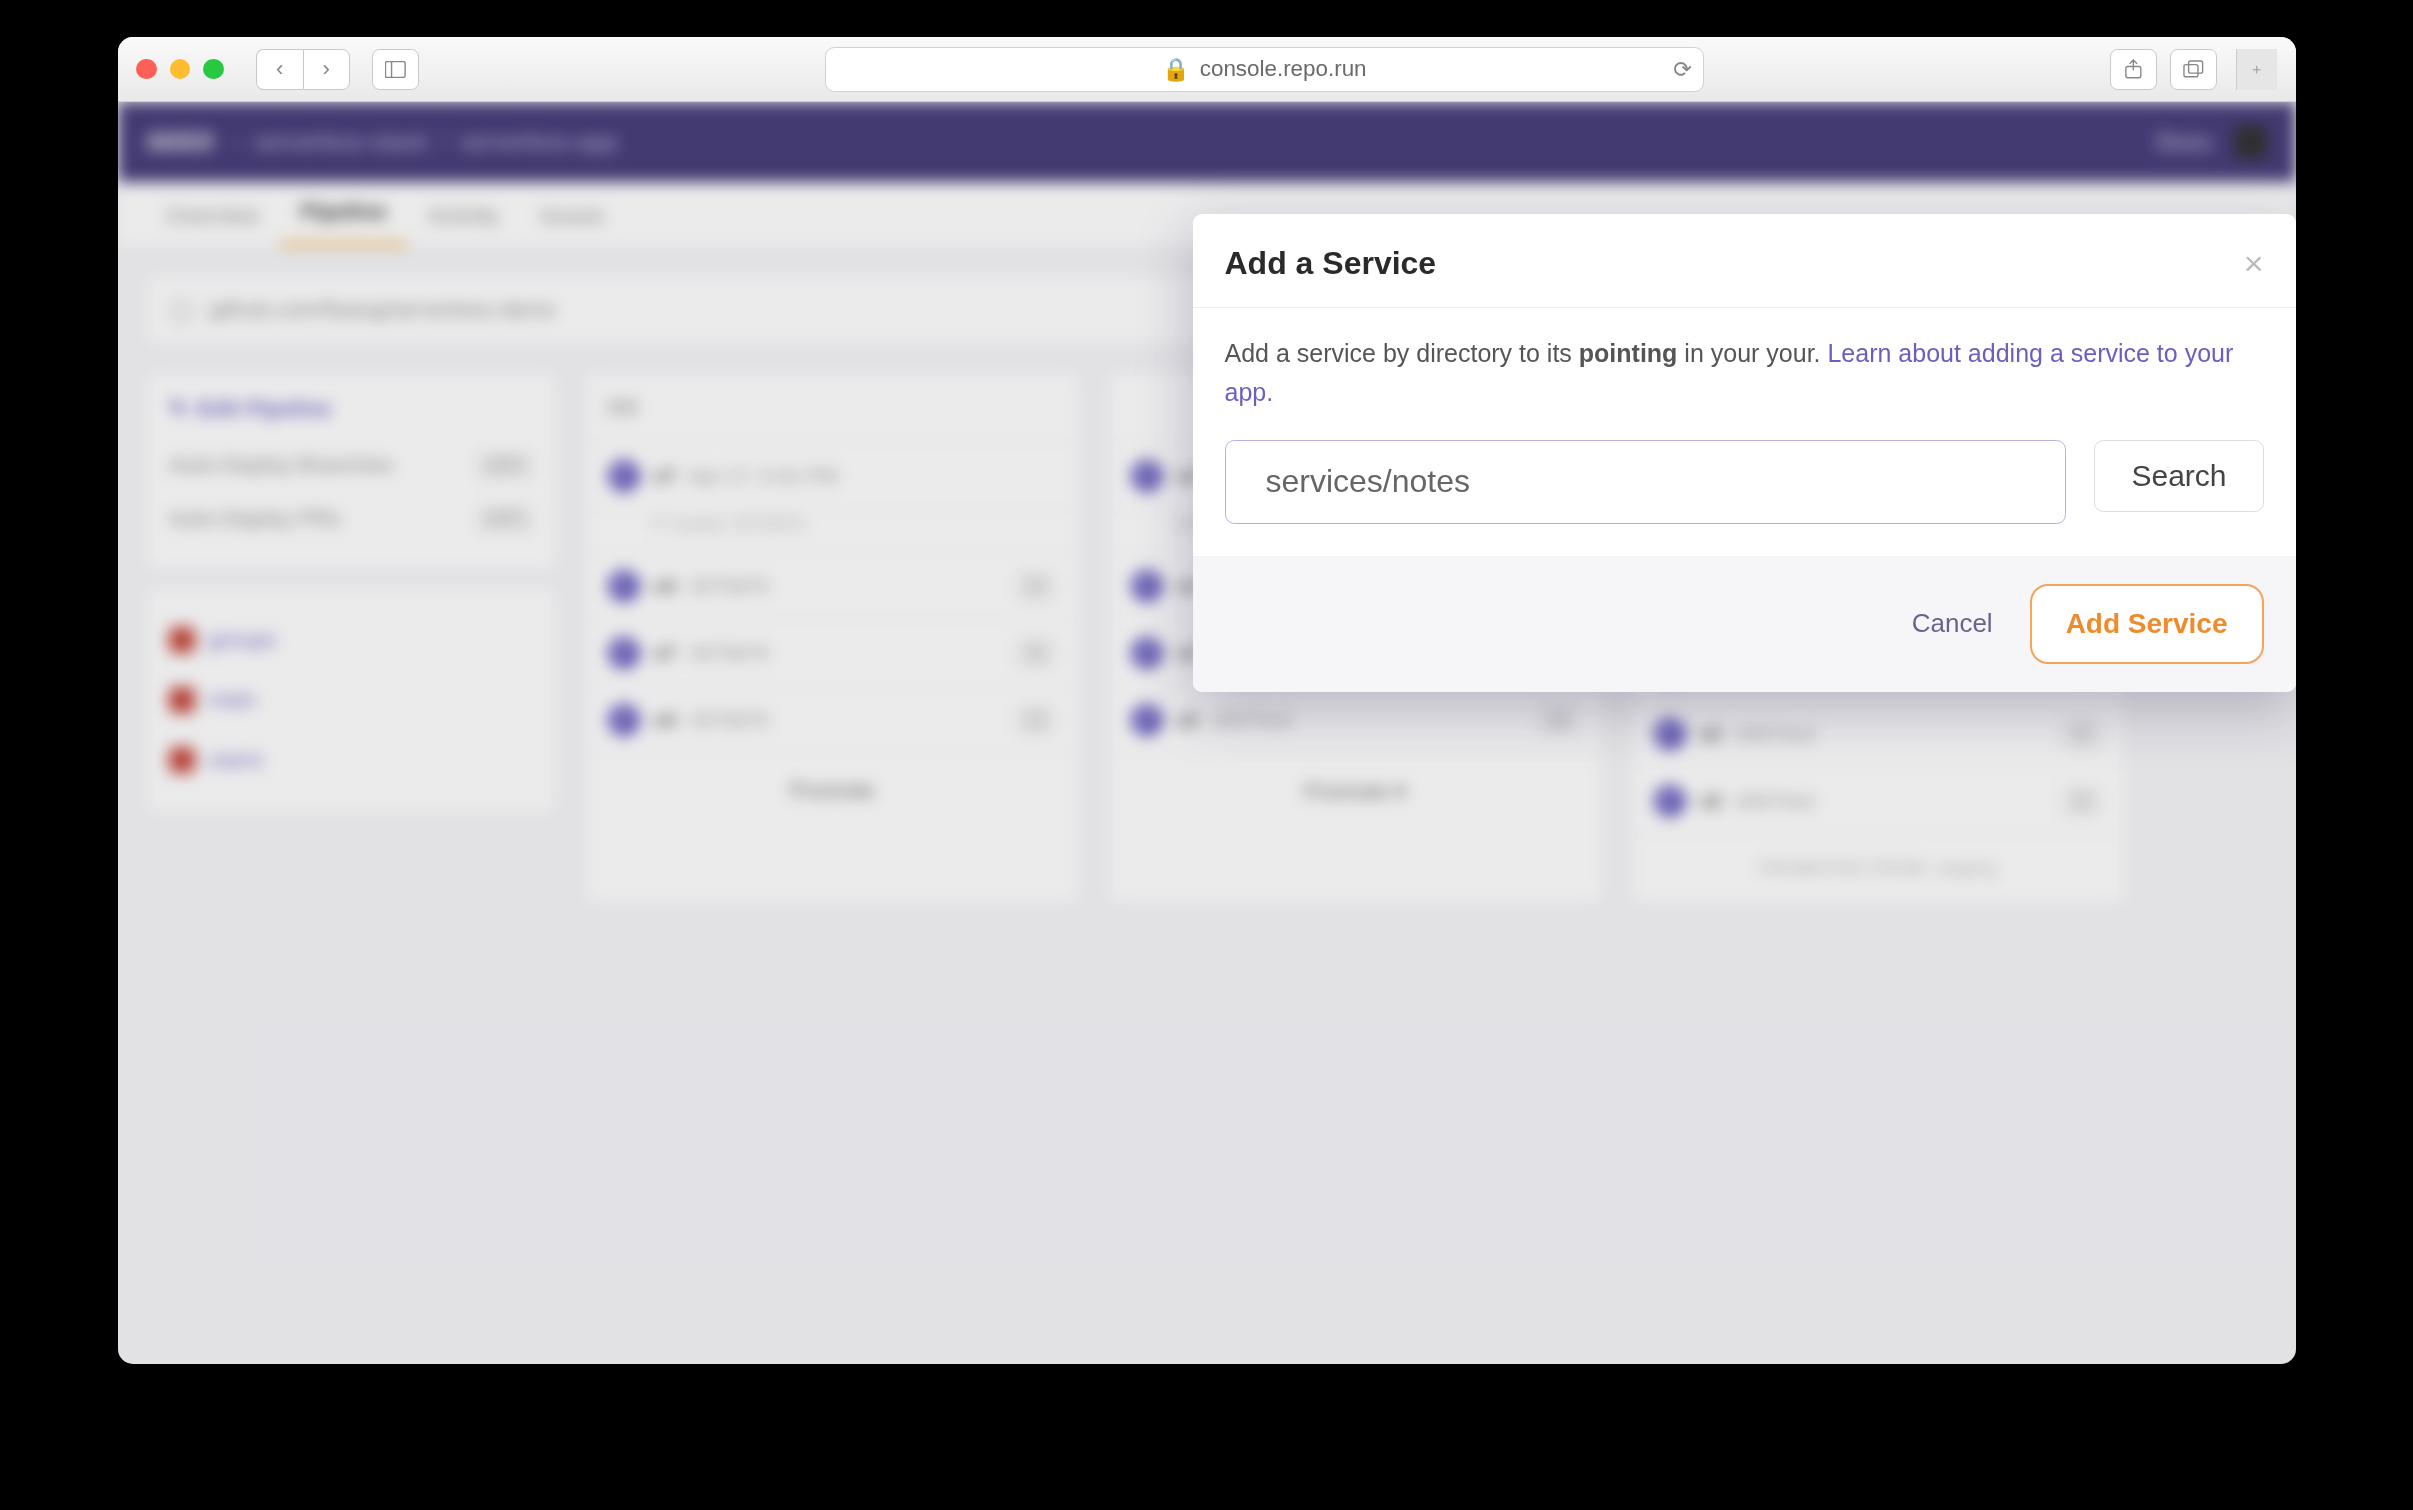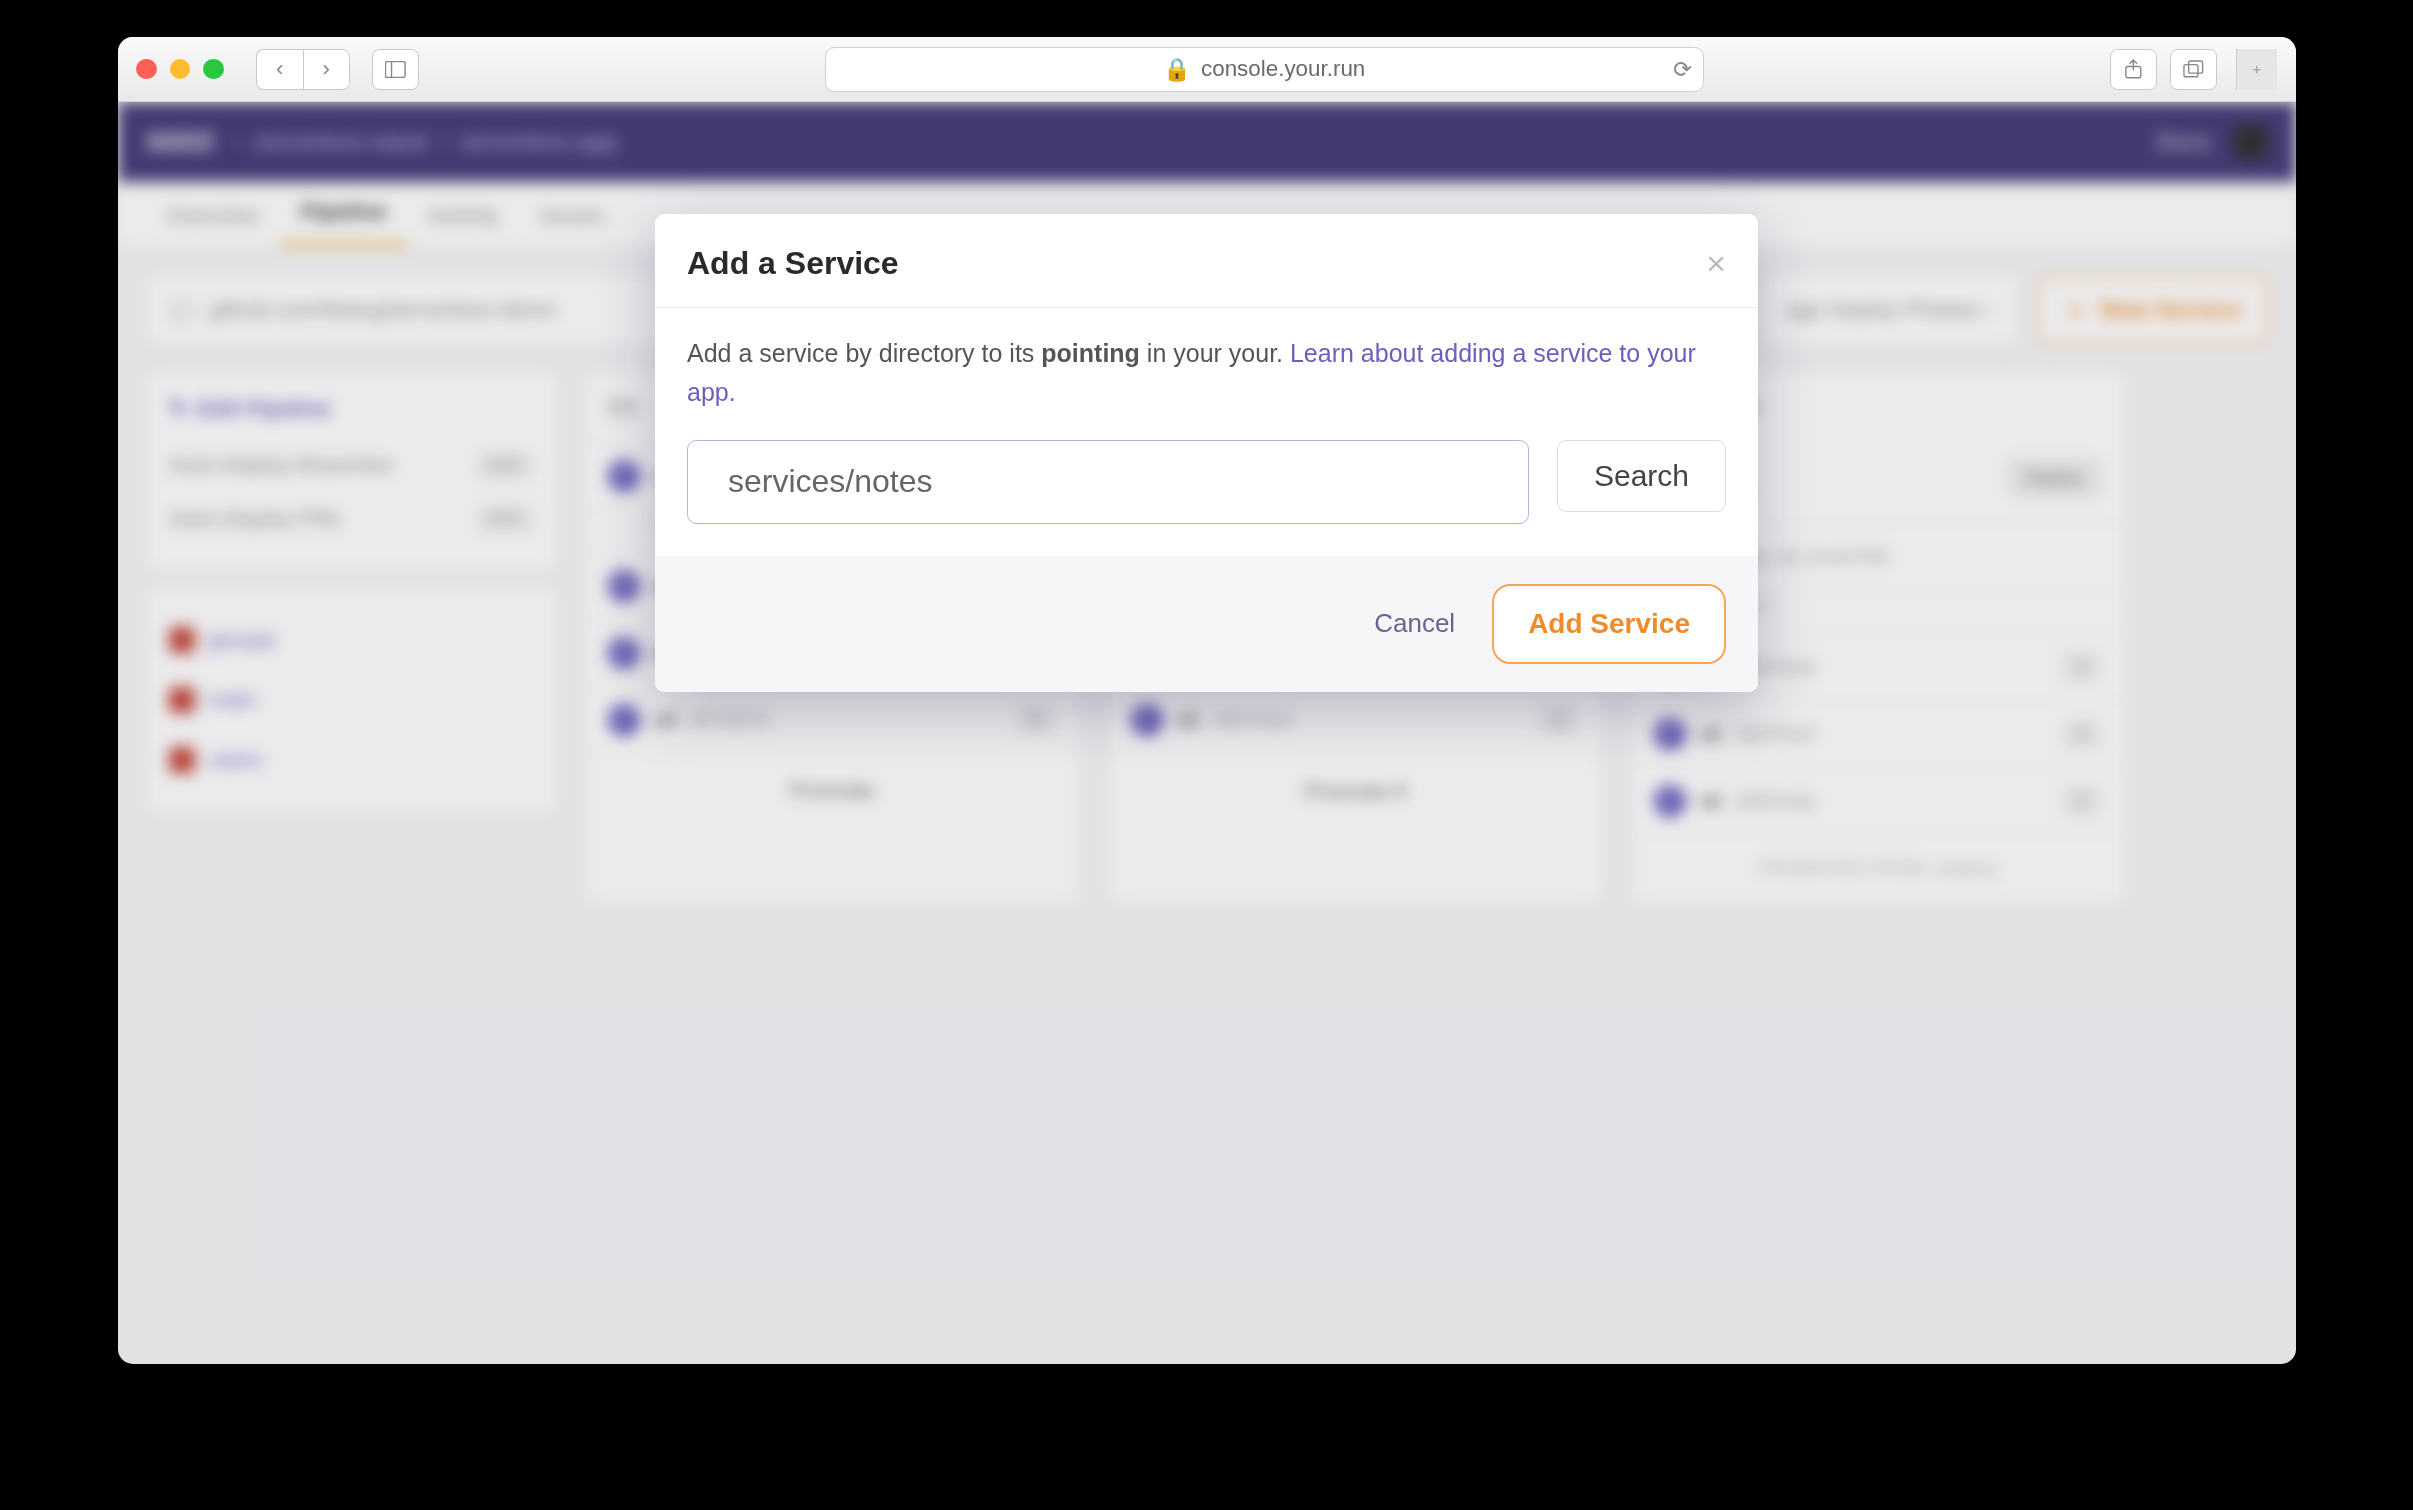--- a/index.html
+++ b/index.html
@@ -94,21 +94,21 @@
   .autodep{color:#aaa;font-size:18.7px;}
   .deploybtn{background:#eee;border-radius:7.5px;padding:9.3px 18.7px;color:#666;font-size:18.7px;}
   .buildrow{display:flex;align-items:center;gap:13px;padding:17px 22.4px;border-top:0.9px solid #eee;color:#999;font-size:20.6px;}
   .checkicon{width:32px;height:32px;border-radius:50%;background:#5a4fb8;position:relative;}
   .checkicon::after{content:"✓";color:#fff;position:absolute;left:6.5px;top:1.9px;font-size:20.6px;font-weight:bold;}
   .vbadge{font-weight:700;color:#555;}
   .menu3{margin-left:auto;background:#f2f2f2;border-radius:5.6px;padding:3.7px 11.2px;color:#aaa;}
   .promote{padding:24px;text-align:center;color:#666;font-size:22.4px;border-top:0.9px solid #eee;}
 
   
-  .modal-backdrop{position:absolute;inset:0;background:rgba(120,120,130,0.15);display:flex;justify-content:center;align-items:flex-start;padding-top:112px;}
+  .modal-backdrop{position:absolute;inset:0;background:rgba(120,120,130,0.15);display:flex;justify-content:flex-end;align-items:flex-start;padding-top:112px;}
   .modal{
     width:1103px;background:#fff;border-radius:9.3px;box-shadow:0 18.7px 56px rgba(40,30,80,0.25);overflow:hidden;
   }
   .modal-head{padding:30px 32px 24px;border-bottom:0.9px solid #eee;display:flex;align-items:center;justify-content:space-between;}
   .modal-title{font-size:32px;font-weight:700;color:#2a2a2a;}
   .modal-close{font-size:34px;color:#bbb;cursor:pointer;font-weight:300;}
   .modal-body{padding:26px 32px 32px;}
   .modal-desc{font-size:25px;color:#555;line-height:1.55;margin-bottom:28px;}
   .modal-desc b{font-weight:700;}
   .modal-desc a{color:#6a5fbf;text-decoration:none;}
@@ -145,21 +145,21 @@
     </div>
     <div class="navbtn sidebarbtn">
       <svg width="20.6" height="17" viewBox="0 0 22 18">
           <rect x="0.5" y="0.5" width="21" height="17" rx="2" fill="none" stroke="#888" stroke-width="1.5"></rect>
           <line x1="7" y1="1" x2="7" y2="17" stroke="#888" stroke-width="1.5"></line>
         </svg>
     </div>
     <div class="addrwrap">
       <div class="addr">
         <span>🔒</span>
-        <span>console.your.run</span>
+        <span>console.repo.run</span>
         <span class="reload">⟳</span>
       </div>
     </div>
     <div class="rightbtns">
       <div class="navbtn">
         <svg width="18.7" height="20.6" viewBox="0 0 20 22">
             <rect x="2" y="8" width="16" height="12" rx="2" fill="none" stroke="#888" stroke-width="1.5"></rect>
             <path d="M10 1 L10 12 M6 5 L10 1 L14 5" fill="none" stroke="#888" stroke-width="1.5"></path>
           </svg>
       </div>

